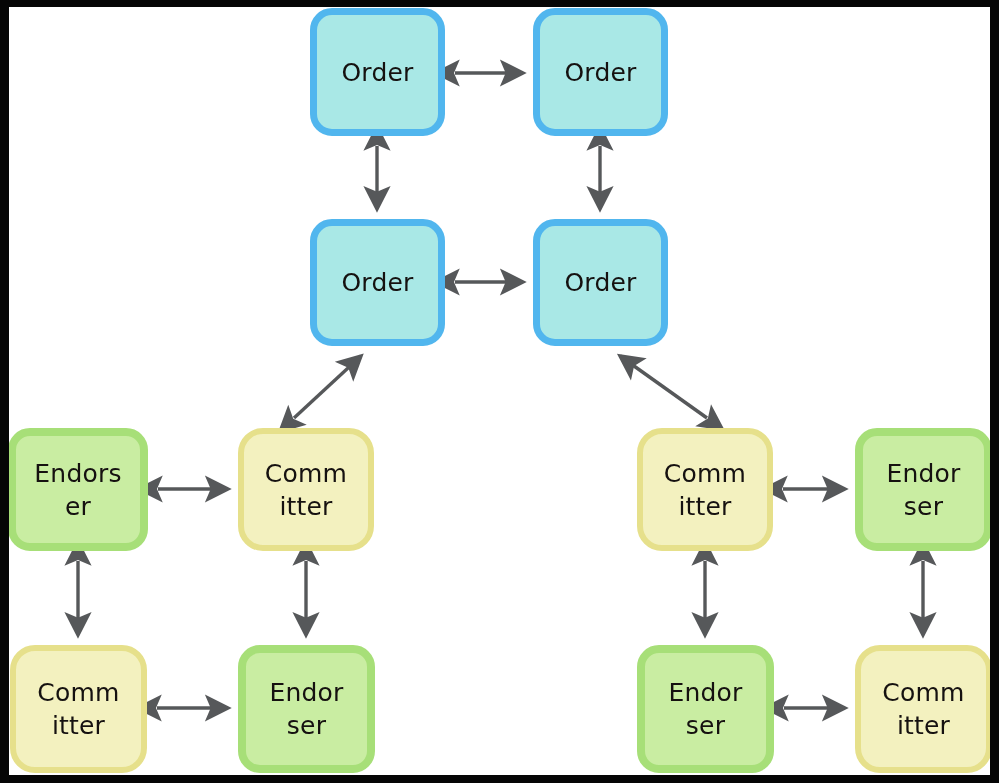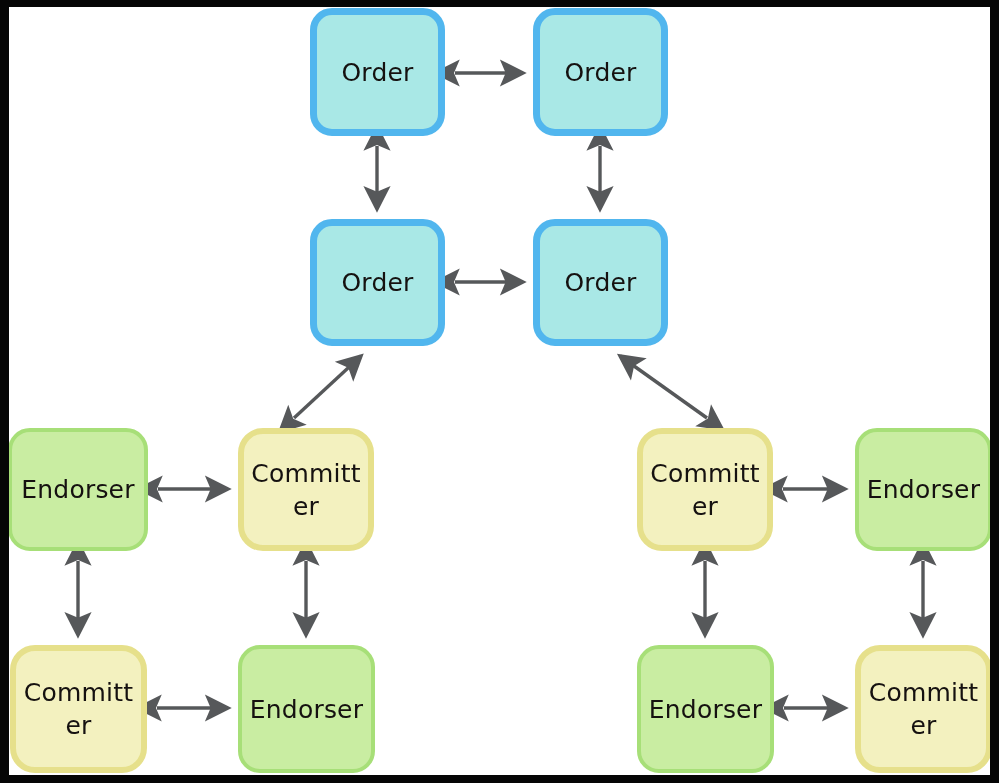--- a/index.html
+++ b/index.html
@@ -44,21 +44,21 @@
     justify-content: center;
     text-align: center;
     font-family: "DejaVu Sans", sans-serif;
     font-size: 25px;
     font-weight: 500;
     letter-spacing: 0.2px;
     line-height: 1.32;
     color: #151110;
     word-break: break-all;
     overflow-wrap: anywhere;
-    padding: 0 1px;
+    padding: 0 18px;
     filter: blur(0.35px);
   }
   .node .label {
     display: block;
     width: 100%;
     word-break: break-all;
     overflow-wrap: anywhere;
   }
 
   .node.order {
@@ -66,21 +66,21 @@
     border: 7px solid #51b6ee;
     border-radius: 22px;
   }
   .node.committer {
     background: #f3f1bf;
     border: 6px solid #e6e08b;
     border-radius: 25px;
   }
   .node.endorser {
     background: #c9eda2;
-    border: 4px solid #6d28d9;
+    border: 8px solid #6d28d9;
     border-radius: 22px;
   }
 
   
   .arrow-layer {
     position: absolute;
     left: 0; top: 0;
     width: 999px;
     height: 783px;
     pointer-events: none;

